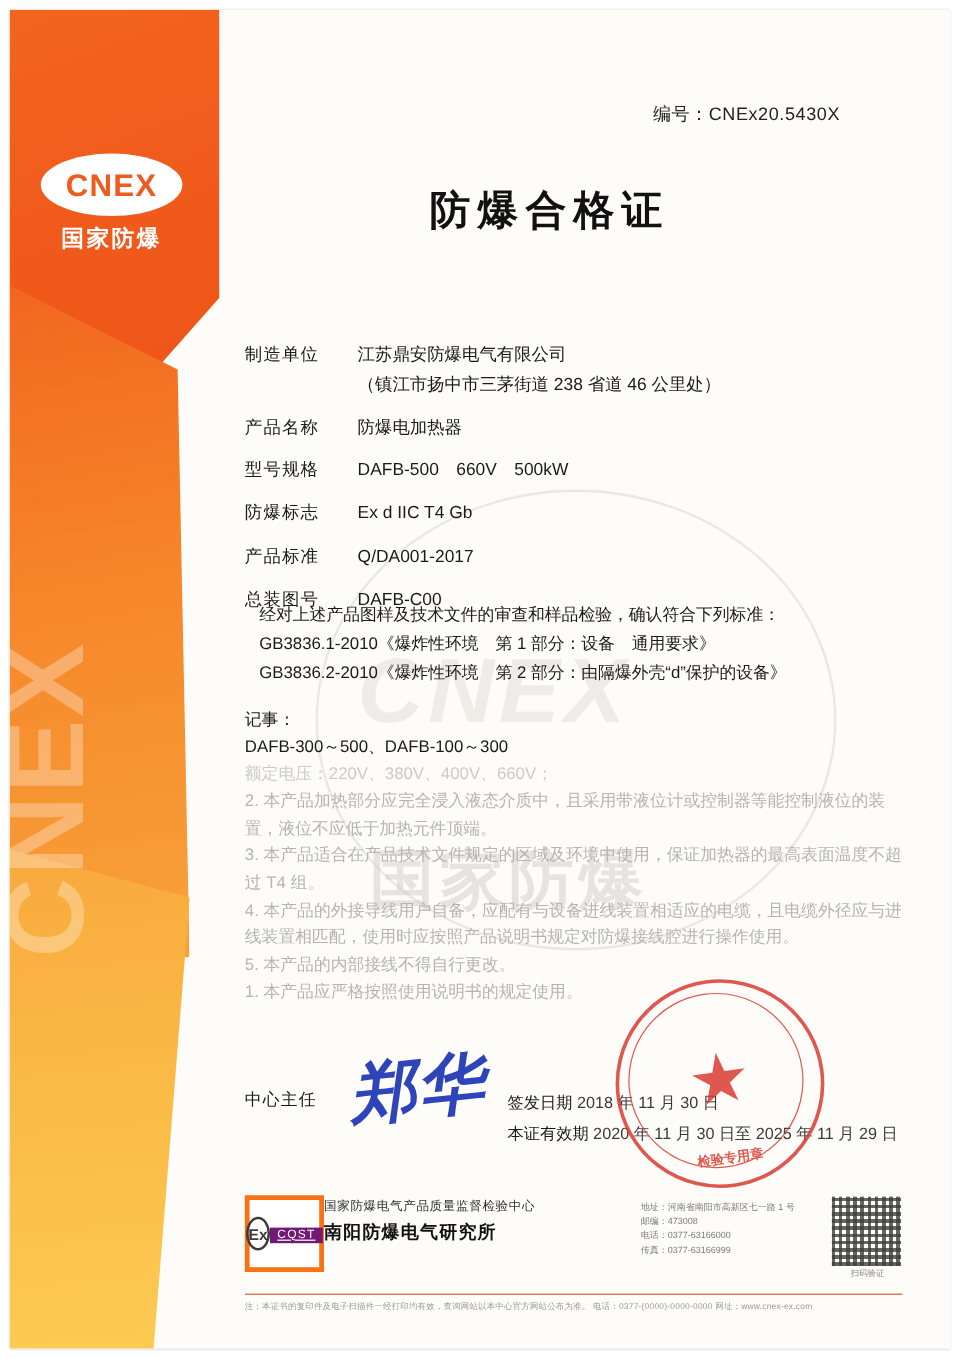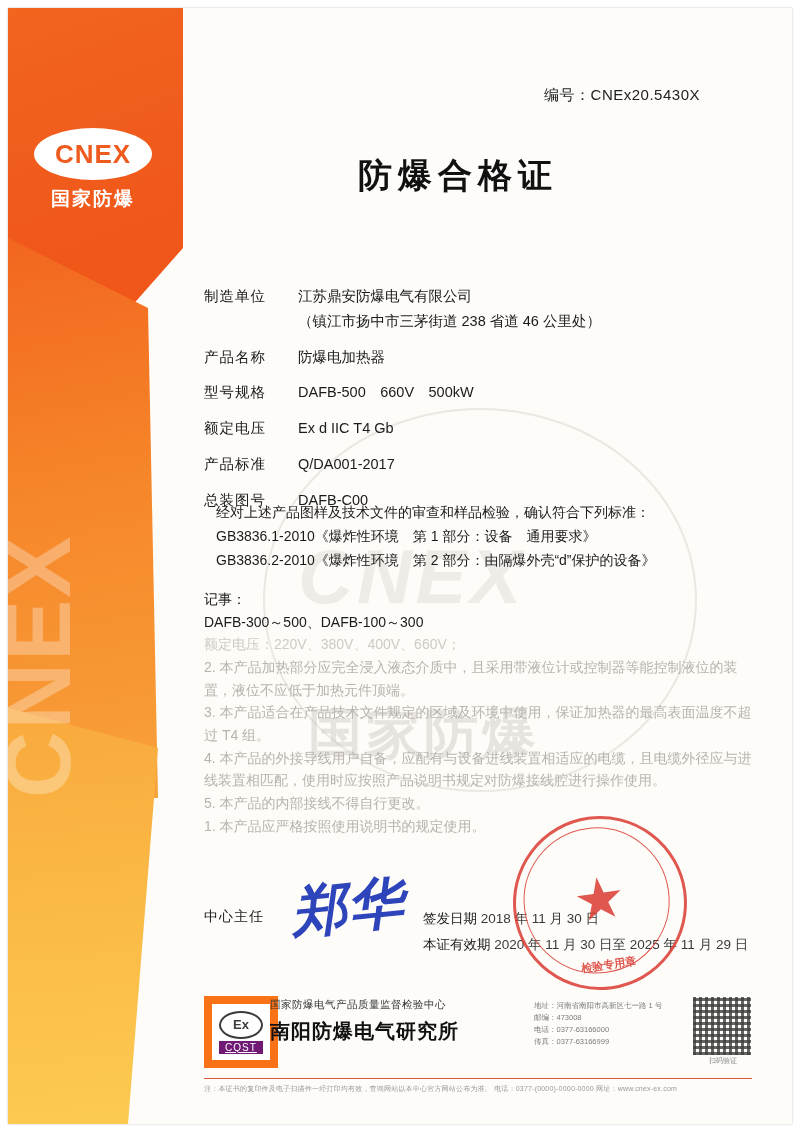--- a/index.html
+++ b/index.html
@@ -283,23 +283,23 @@
     top: 988px;
     right: 40px;
     height: 70px;
   }
   .ex-mark {
     position: absolute;
     left: 0;
     top: 0;
     width: 58px;
     height: 56px;
-    border: 8px solid #f97316;
+    border: 4px solid #f97316;
     display: flex;
-    flex-direction: column;
+    flex-direction: row;
     align-items: center;
     justify-content: center;
     background: #fff;
   }
   .ex-oval {
     width: 40px;
     height: 24px;
     border: 2px solid #3b3b3b;
     border-radius: 50%;
     display: flex;
@@ -324,21 +324,21 @@
     top: 2px;
     width: 250px;
   }
   .footer-org .line1 {
     font-size: 10.5px;
     color: #333;
     letter-spacing: 0.5px;
   }
   .footer-org .line2 {
     margin-top: 6px;
-    font-size: 20px;
+    font-size: 15px;
     font-weight: 700;
     color: #111;
     letter-spacing: 1px;
   }
   .footer-addr {
     position: absolute;
     left: 330px;
     top: 4px;
     width: 170px;
     font-size: 7.5px;
@@ -422,21 +422,21 @@
       </div>
       <div class="frow">
         <div class="flabel">产品名称</div>
         <div class="fval indent-val">防爆电加热器</div>
       </div>
       <div class="frow">
         <div class="flabel">型号规格</div>
         <div class="fval indent-val">DAFB-500　660V　500kW</div>
       </div>
       <div class="frow">
-        <div class="flabel">额定电压</div>
+        <div class="flabel">防爆标志</div>
         <div class="fval indent-val">Ex d IIC T4 Gb</div>
       </div>
       <div class="frow">
         <div class="flabel">产品标准</div>
         <div class="fval indent-val">Q/DA001-2017</div>
       </div>
       <div class="frow">
         <div class="flabel">总装图号</div>
         <div class="fval indent-val">DAFB-C00</div>
       </div>

